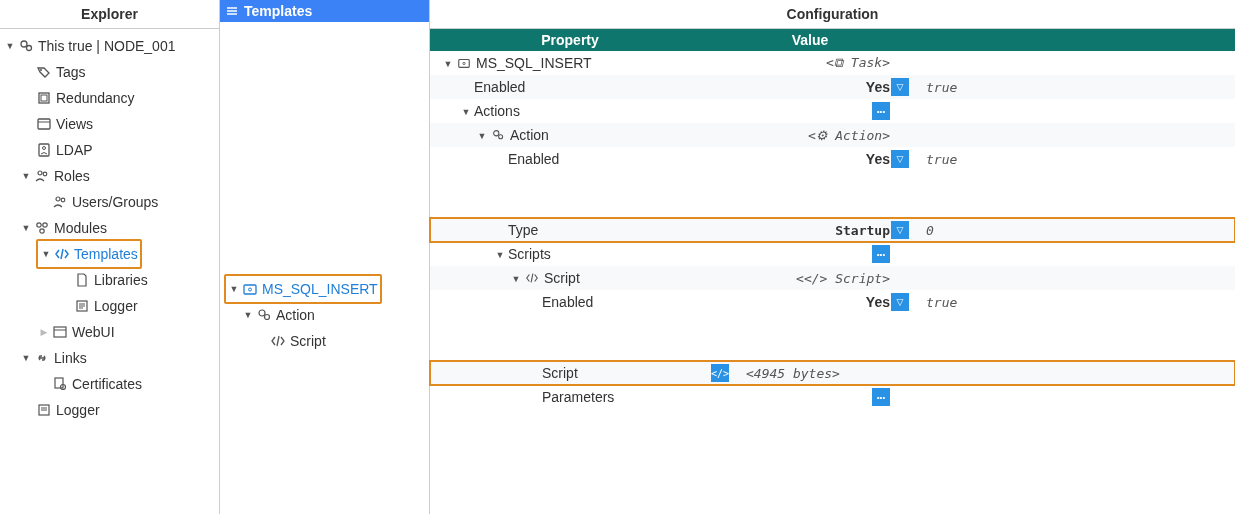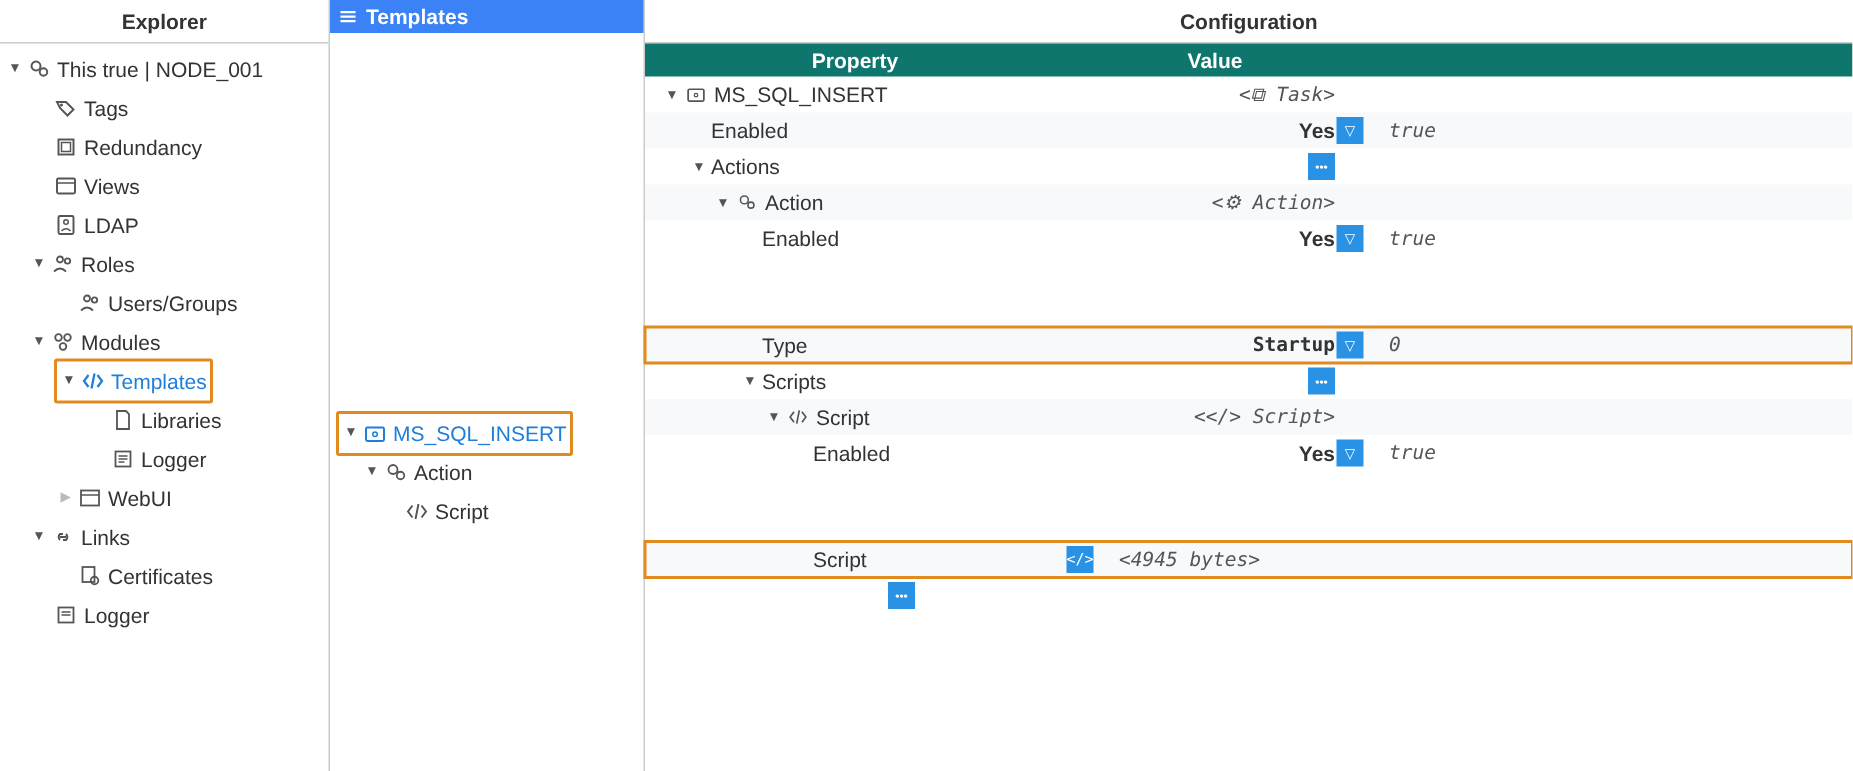--- a/index.html
+++ b/index.html
@@ -417,20 +417,24 @@
             <span class="txt">Script</span>
           </div>
         <div class="btncell">
             <span class="bluebtn code">&lt;/&gt;</span>
           </div>
         <div class="ecell">
             <span class="ital mono">&lt;4945 bytes&gt;</span>
           </div>
       </div>
       <div class="crow">
+        <div class="pcell">
+            <span class="ind" style="width:104px"></span>
+            <span class="txt">Parameters</span>
+          </div>
         <div class="vcell">
             <span class="bluebtn dots"></span>
           </div>
         <div class="btncell"></div>
           <div class="ecell"></div>
       </div>
     </div>
   </div>
 </div>
 

